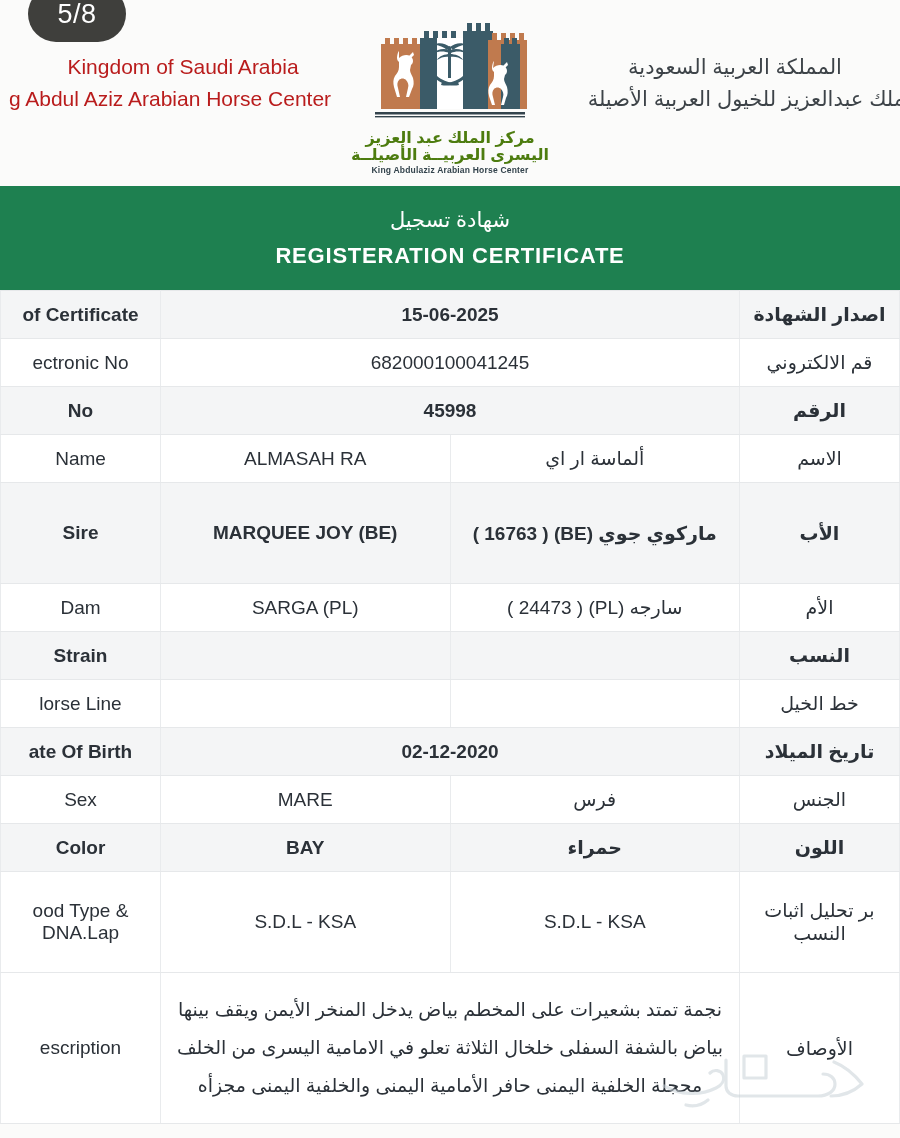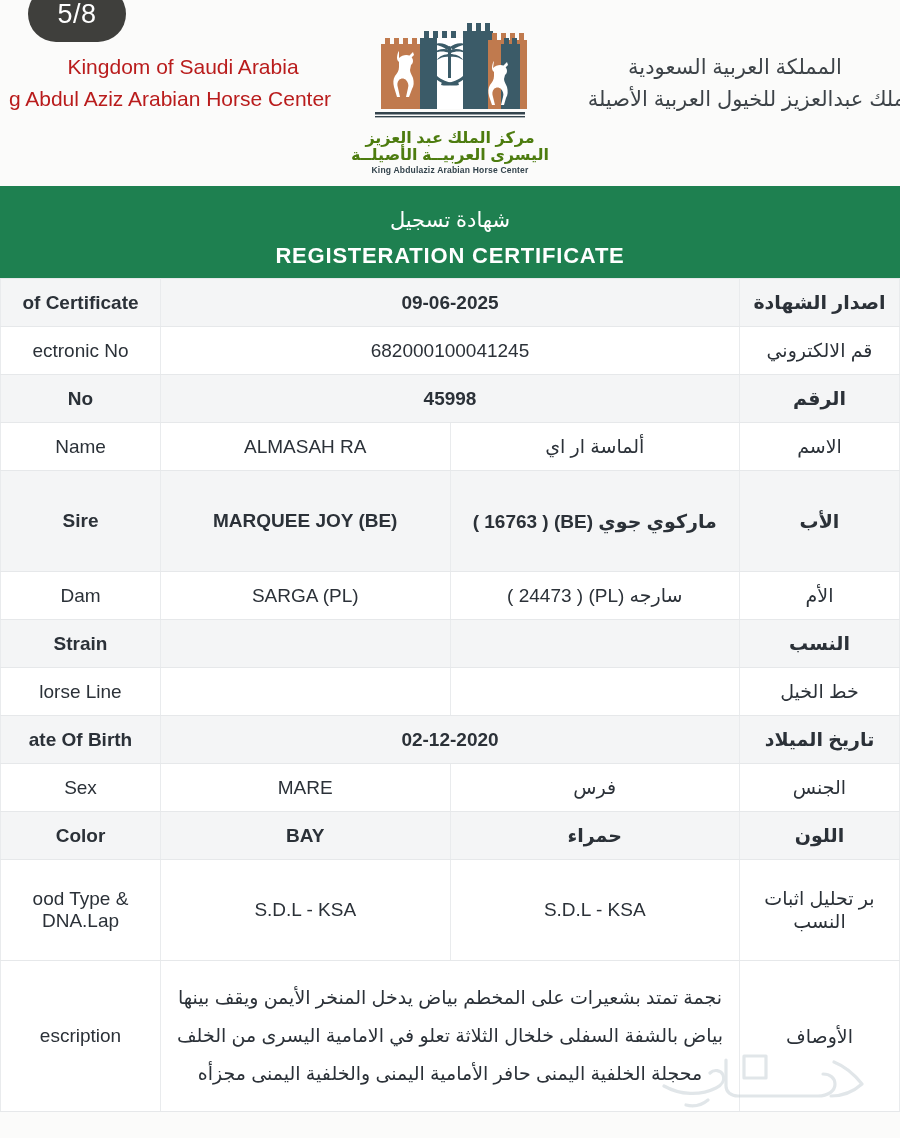--- a/index.html
+++ b/index.html
@@ -113,21 +113,21 @@
     line-height: 10px;
     font-weight: bold;
     color: #33434c;
     letter-spacing: 0.2px;
   }
 
   
   .title-band {
     position: relative;
     background: #1e8050;
-    height: 92px;
+    height: 104px;
     color: #ffffff;
     text-align: center;
     box-sizing: border-box;
     padding-top: 16px;
   }
   .title-band .t-ar {
     font-size: 21px;
     line-height: 36px;
     direction: rtl;
     font-weight: normal;
@@ -270,21 +270,21 @@
   <div class="title-band">
     <div class="t-ar">شهادة تسجيل</div>
     <div class="t-en">REGISTERATION CERTIFICATE</div>
   </div>
 
   <table class="cert-table">
     <tbody>
 
       <tr class="alt">
         <td class="c-en-label clip-left">of Certificate</td>
-        <td class="c-span-val" colspan="2">09-06-2025</td>
+        <td class="c-span-val" colspan="2">15-06-2025</td>
         <td class="c-ar-label clip-right">اصدار الشهادة</td>
       </tr>
 
       <tr class="plain">
         <td class="c-en-label clip-left">ectronic No</td>
         <td class="c-span-val" colspan="2">682000100041245</td>
         <td class="c-ar-label clip-right">قم الالكتروني</td>
       </tr>
 
       <tr class="alt">

